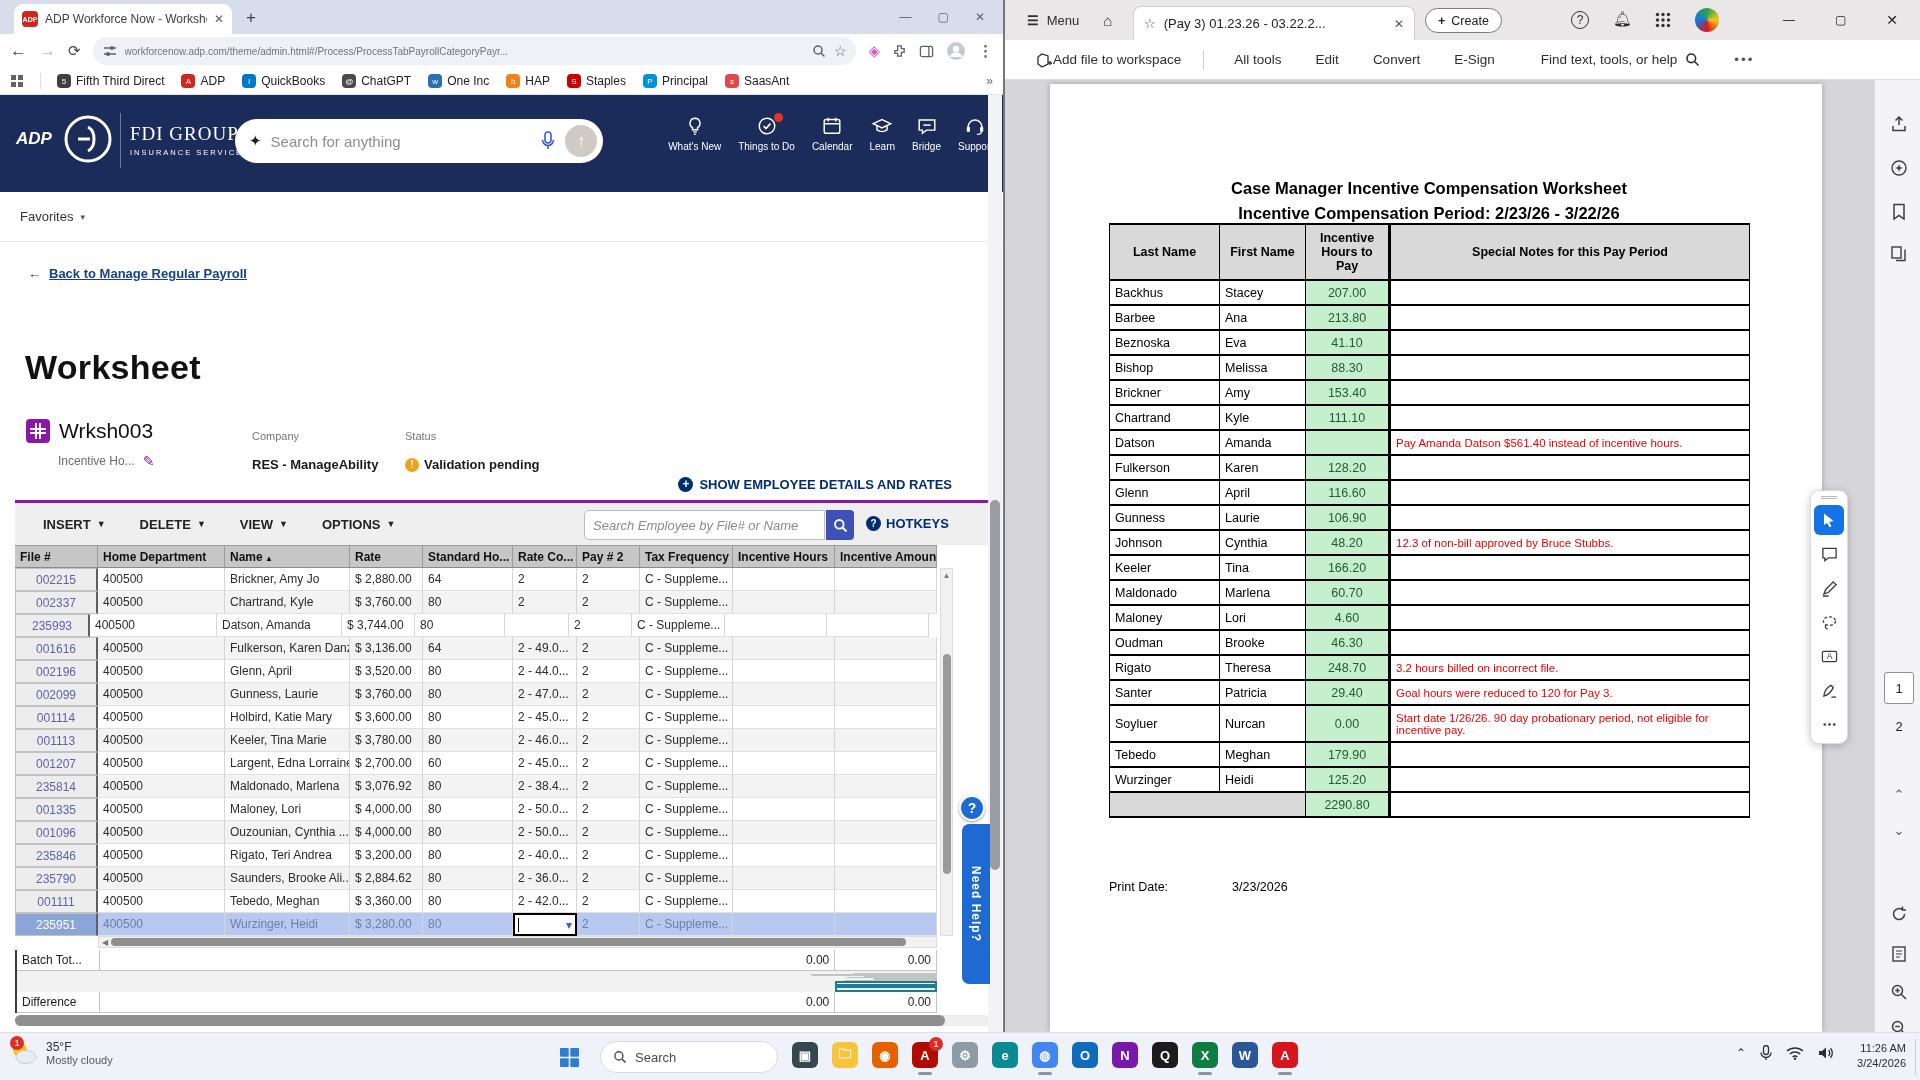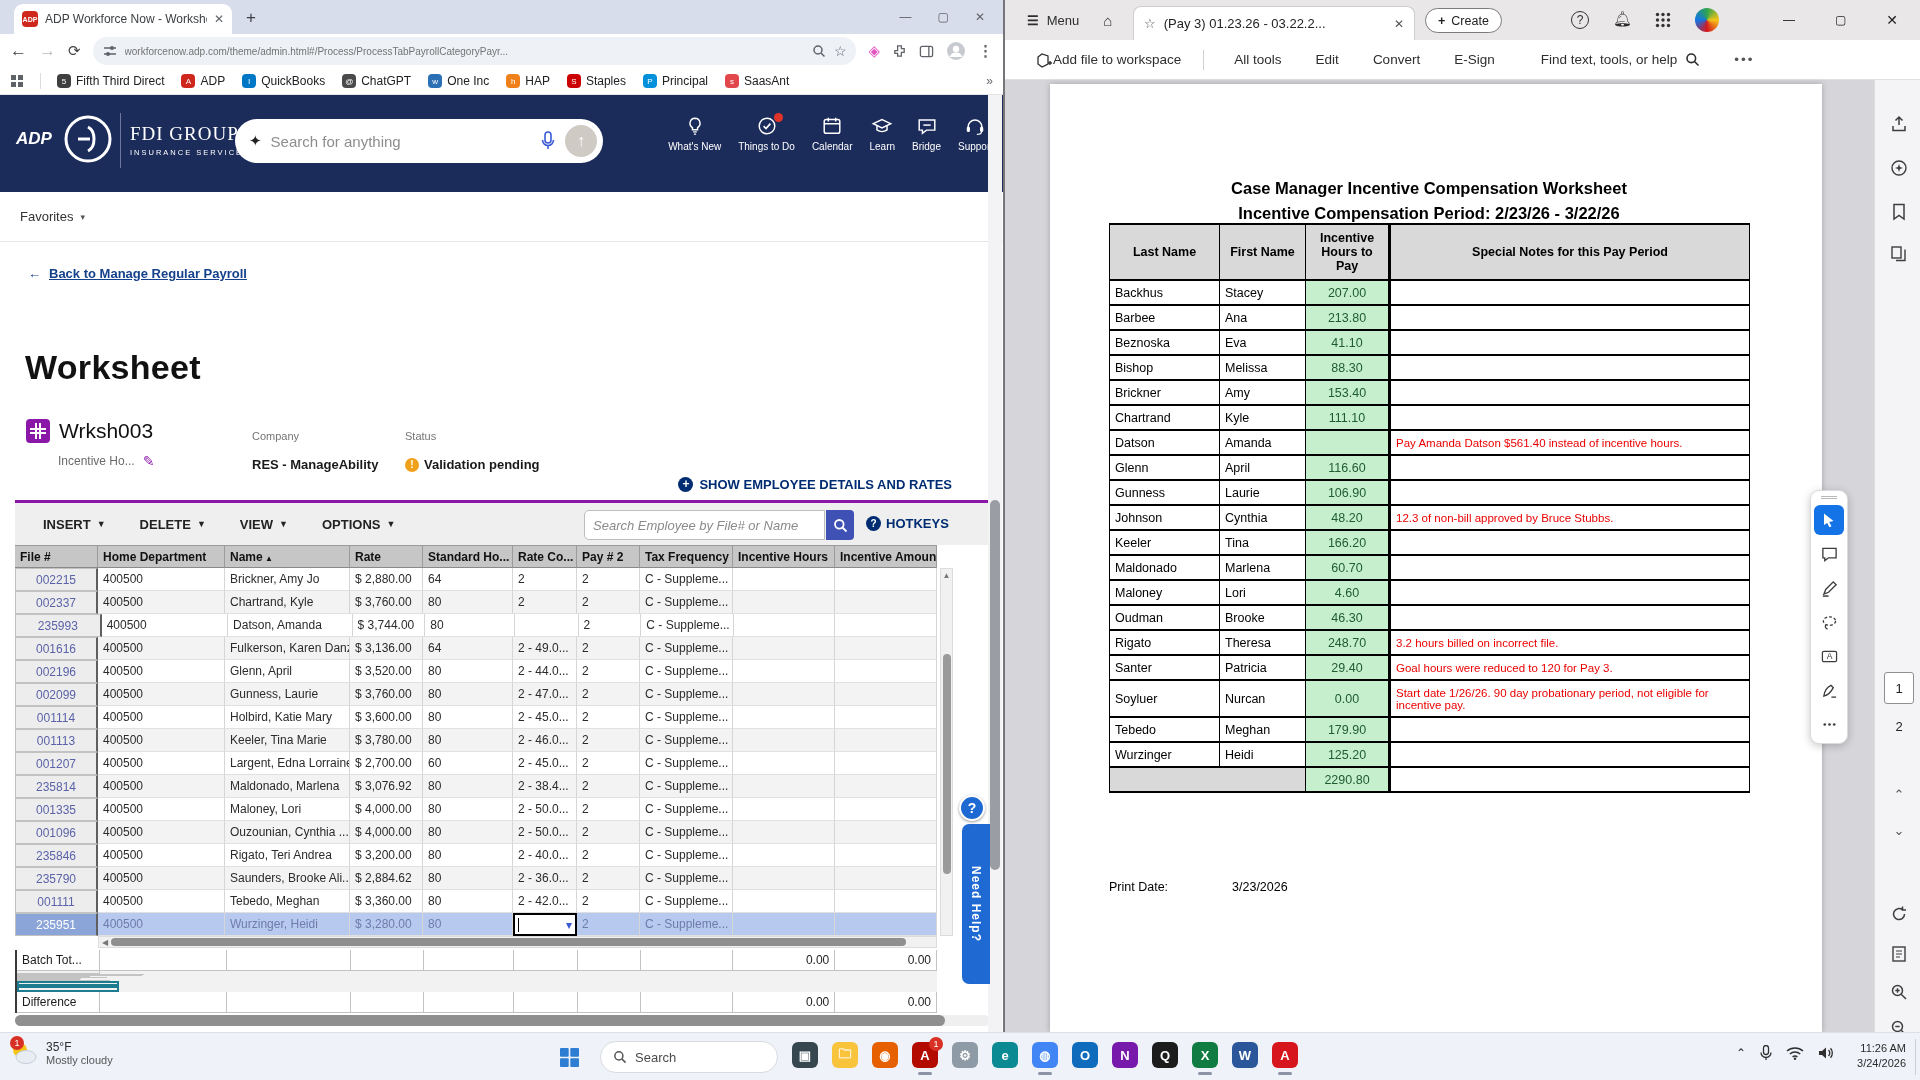--- a/index.html
+++ b/index.html
@@ -53,21 +53,21 @@
   .gr:nth-child(even){background:#f3f3f3;}
   .gr div{font-size:12px;color:#2b2b2b;line-height:22px;padding:0 5px;border-right:1px solid #d6d6d6;border-bottom:1px solid #e0e0e0;white-space:nowrap;overflow:hidden;}
   .gr .fc{background:#ededed;color:#5b63a8;text-align:center;border:1px solid #c2c2c2;border-right:2px solid #5f5f5f;}
   .gr.sel{background:#b7c9ef !important;}
   .gr.sel div{color:#6d7ca9;}
   .gr.sel .fc{background:#8ba5d9;color:#fff;border-right:2px solid #5f5f5f;}
   .editcell{position:relative;background:#fff;border:2px solid #000 !important;display:flex;align-items:center;justify-content:space-between;padding:0 3px !important;}
   .vscroll{left:940px;top:568px;width:13px;height:368px;background:#f1f1f1;border:1px solid #dcdcdc;}
   .hscroll{left:98px;top:936px;width:839px;height:12px;background:#f1f1f1;border:1px solid #dcdcdc;display:flex;align-items:center;}
   .sumtbl{left:15px;top:950px;width:922px;border-left:2px solid #3a3a3a;}
-  .sr{display:flex;height:21px;background:#fff;}
+  .sr{display:flex;height:21px;background:#fff;align-items:flex-end;}
   .sr.alt{background:#f2f2f2;flex-direction:column;}
   .sr div{font-size:12px;color:#1c1c1c;line-height:20px;padding:0 5px;border-right:1px solid #c3c3c3;border-bottom:1px solid #c3c3c3;white-space:nowrap;overflow:hidden;}
   .sr .num{text-align:right;}
   .sr .teal{border:2px solid #1d7c8f !important;}
   .pagehscroll{left:15px;top:1015px;width:975px;height:11px;background:#efefef;border-radius:6px;}
   .pagehscroll i{display:block;height:11px;width:930px;background:#8f8f8f;border-radius:6px;}
   .pagevscroll{left:988px;top:95px;width:14px;height:937px;background:#f3f3f5;}
   .pagevscroll i{position:absolute;left:2px;top:405px;width:10px;height:370px;background:#9a9da4;border-radius:5px;}
   .needhelp{left:956px;top:795px;width:34px;height:195px;}
   .nh-circ{width:26px;height:26px;border-radius:50%;background:#1e69d2;border:2px solid #fff;color:#fff;font-weight:bold;font-size:14px;display:flex;align-items:center;justify-content:center;margin-left:3px;box-shadow:0 1px 3px rgba(0,0,0,.4);}
@@ -390,21 +390,21 @@
             <div style="width: 125px;">Chartrand, Kyle</div>
             <div style="width: 73px;">$ 3,760.00</div>
             <div style="width: 90px;">80</div>
             <div style="width: 64px;">2</div>
             <div style="width: 63px;">2</div>
             <div style="width: 93px;">C - Suppleme...</div>
             <div style="width: 102px;"></div>
             <div style="width: 102px;"></div>
           </div>
           <div class="gr">
-            <div class="fc" style="width: 87px;">235993</div>
+            <div class="fc" style="width: 75px;">235993</div>
             <div style="width: 127px;">400500</div>
             <div style="width: 125px;">Datson, Amanda</div>
             <div style="width: 73px;">$ 3,744.00</div>
             <div style="width: 90px;">80</div>
             <div style="width: 64px;"></div>
             <div style="width: 63px;">2</div>
             <div style="width: 93px;">C - Suppleme...</div>
             <div style="width: 102px;"></div>
             <div style="width: 102px;"></div>
           </div>
@@ -748,20 +748,26 @@
               <td class="hrs">111.10</td>
               <td class="note"></td>
             </tr>
             <tr>
               <td class="ln">Datson</td>
               <td class="fn">Amanda</td>
               <td class="hrs"></td>
               <td class="note">Pay Amanda Datson $561.40 instead of incentive hours.</td>
             </tr>
             <tr>
+              <td class="ln">Fulkerson</td>
+              <td class="fn">Karen</td>
+              <td class="hrs">128.20</td>
+              <td class="note"></td>
+            </tr>
+            <tr>
               <td class="ln">Glenn</td>
               <td class="fn">April</td>
               <td class="hrs">116.60</td>
               <td class="note"></td>
             </tr>
             <tr>
               <td class="ln">Gunness</td>
               <td class="fn">Laurie</td>
               <td class="hrs">106.90</td>
               <td class="note"></td>

